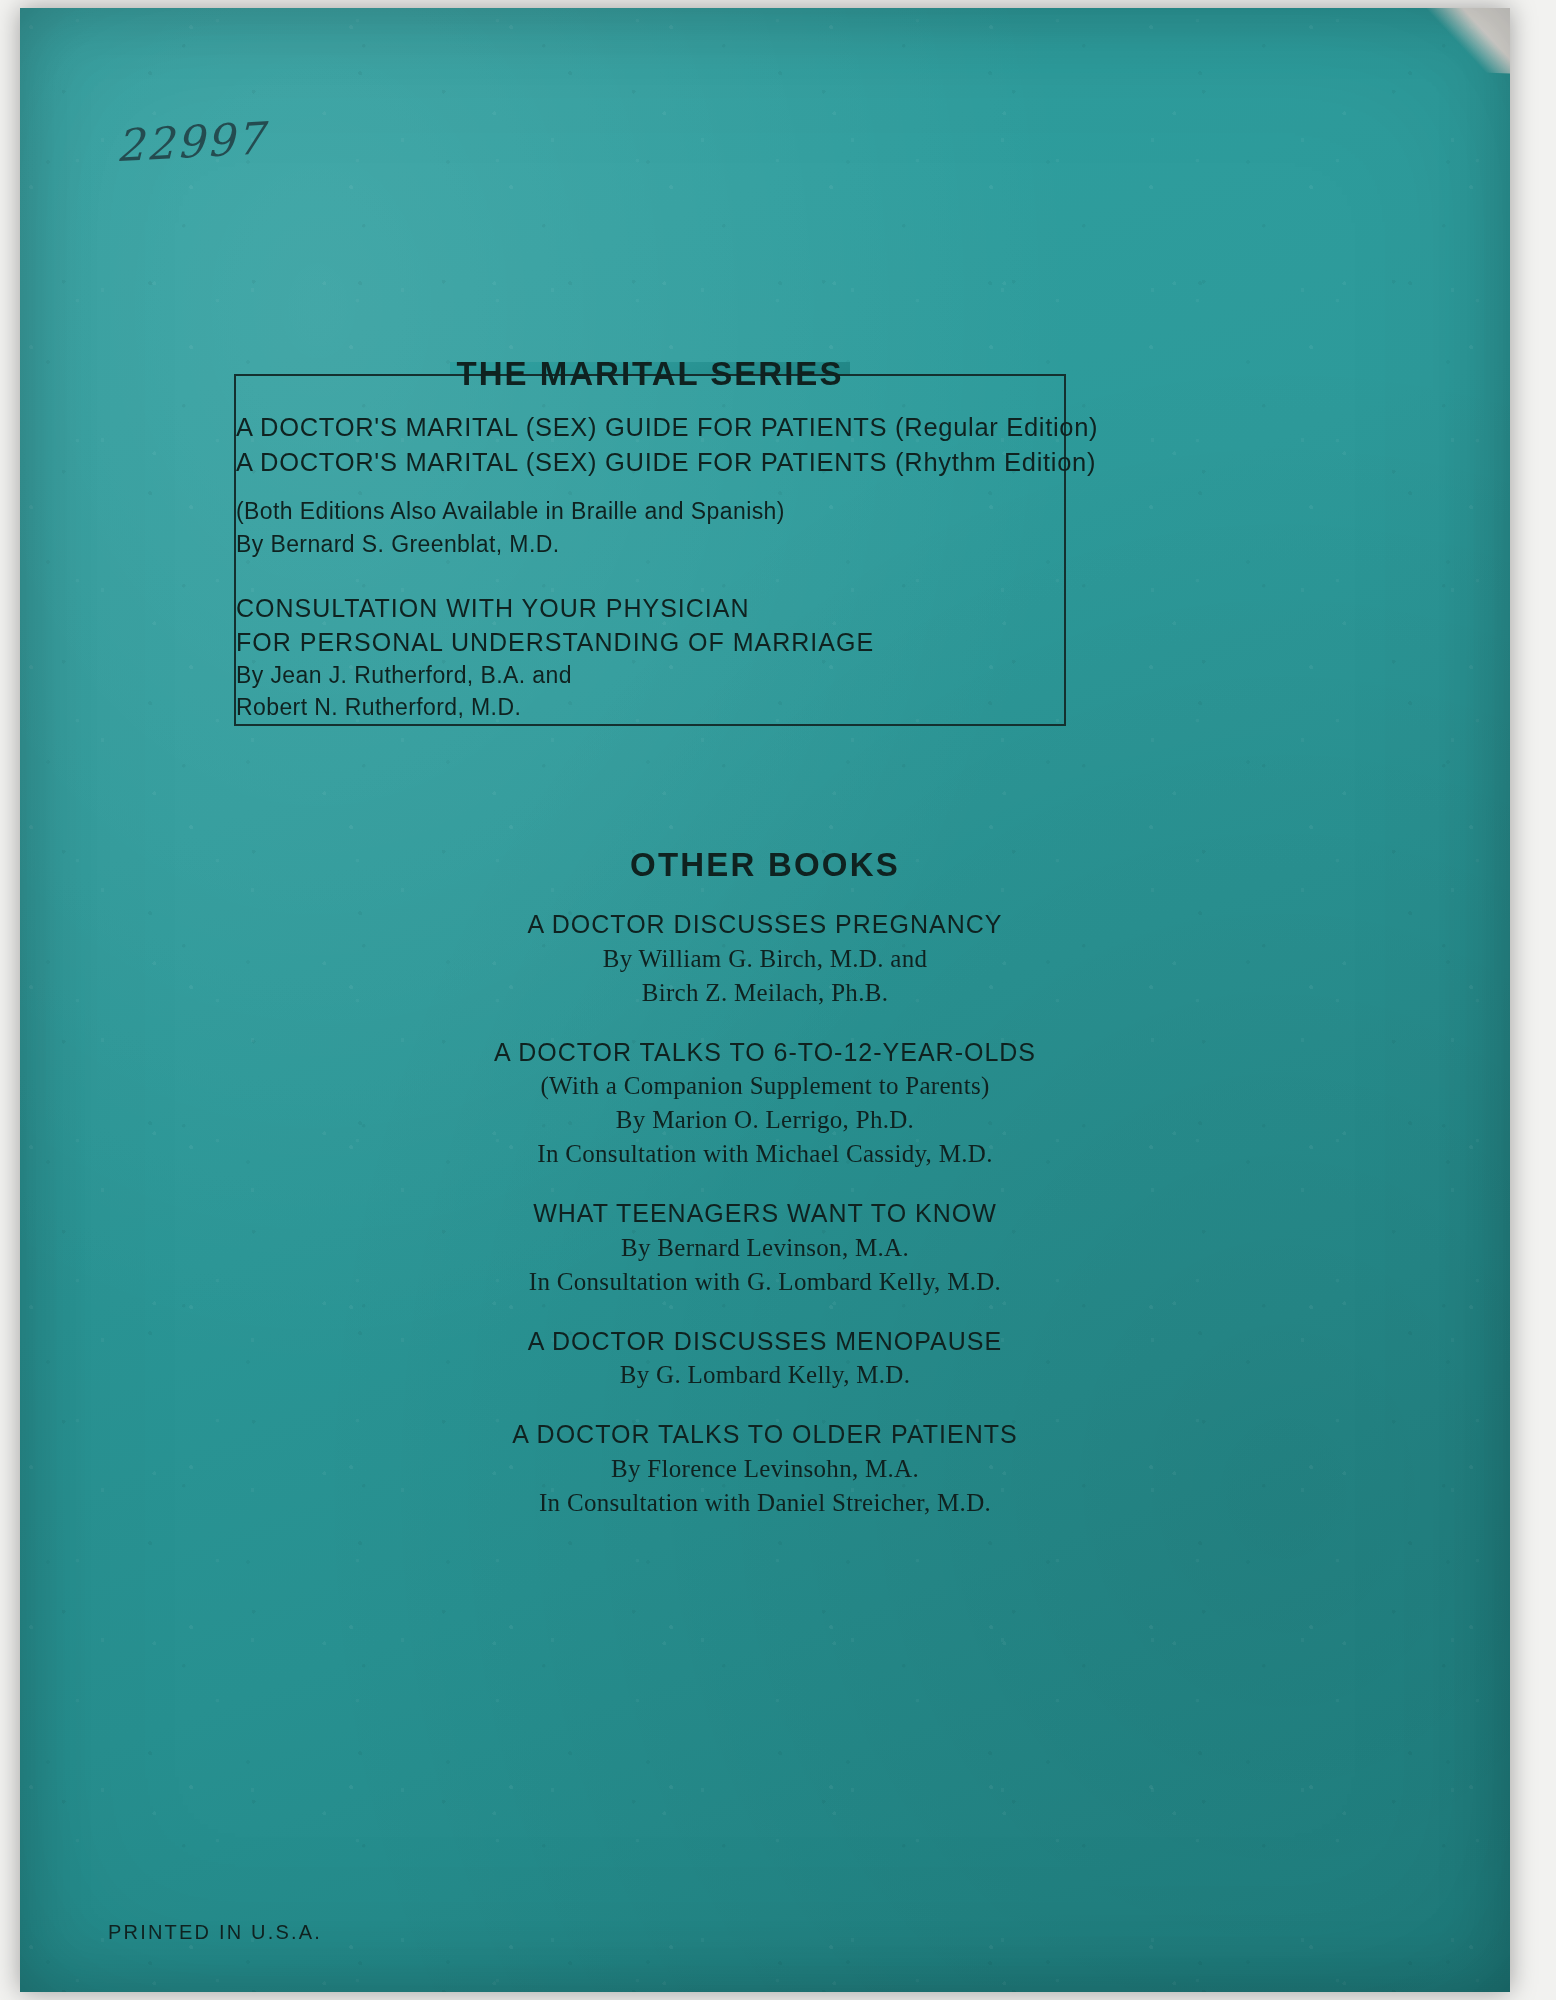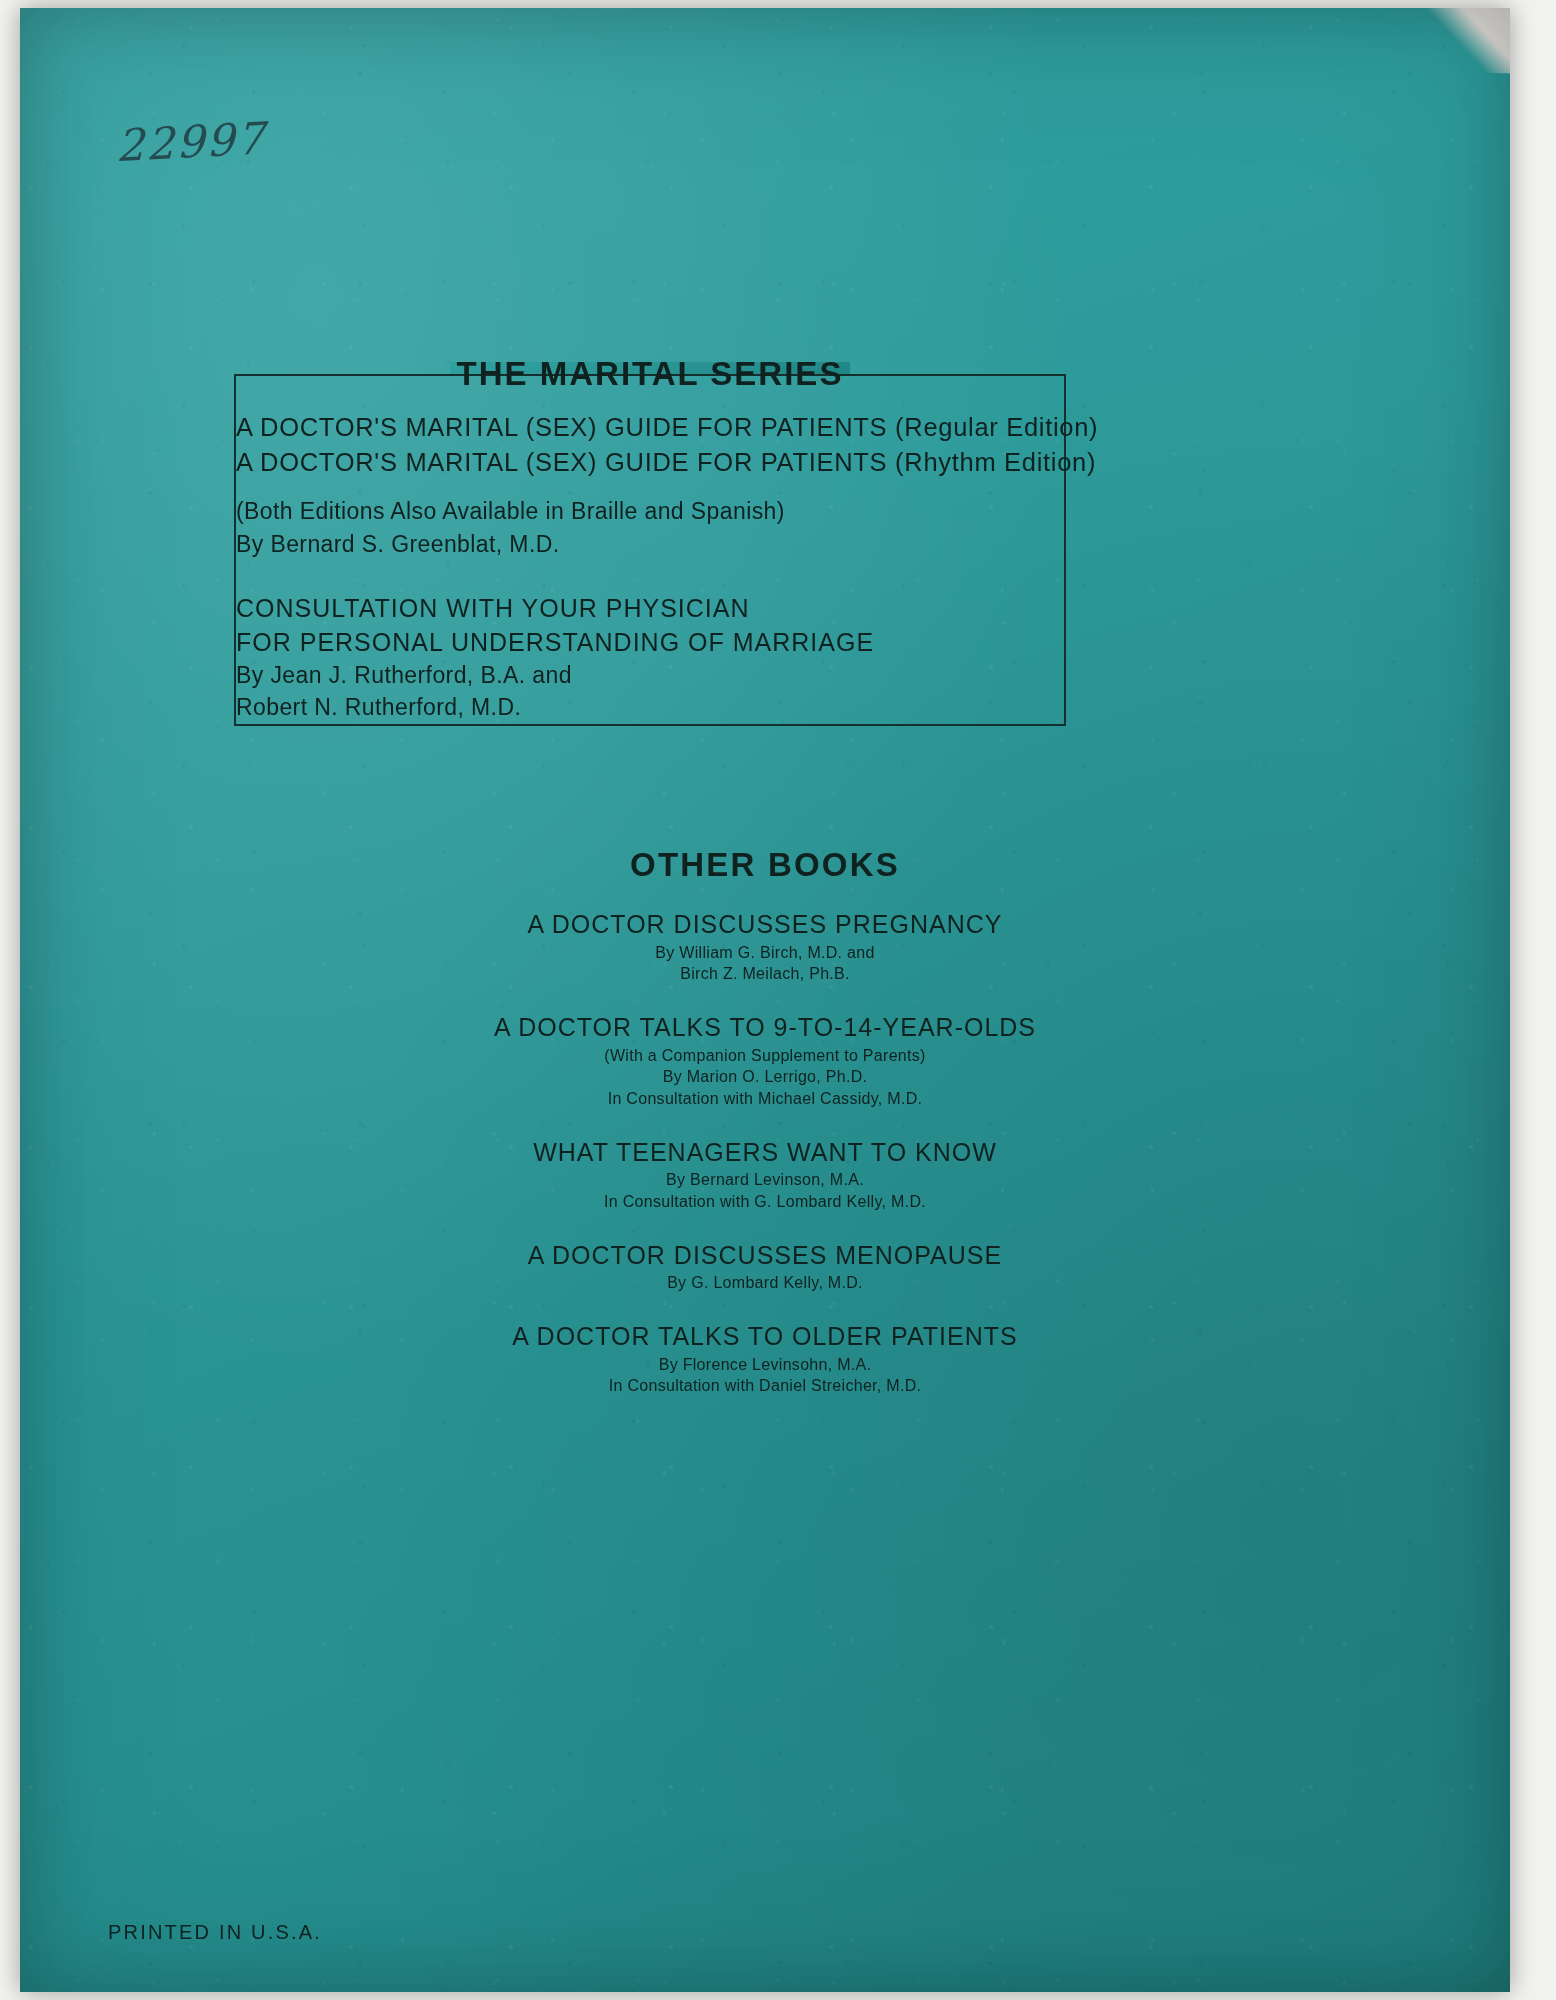--- a/index.html
+++ b/index.html
@@ -184,24 +184,25 @@
   .book {
     margin-bottom: 26px;
   }
   .book-title {
     font-size: 25px;
     letter-spacing: 1.0px;
     line-height: 1.34;
     color: #0f2220;
   }
   .book-sub {
-    font-size: 16px;
+    font-size: 25px;
     letter-spacing: 0.3px;
     line-height: 1.36;
     color: #0f2220;
+    font-family: Liberation Serif, serif;
   }
 
   #printed {
     position: absolute;
     left: 88px;
     bottom: 48px;
     font-size: 20px;
     letter-spacing: 2.2px;
     color: #0f2220;
   }
@@ -238,21 +239,21 @@
       <div id="other-books">
         <div id="other-books-title">OTHER BOOKS</div>
 
         <div class="book">
           <div class="book-title">A DOCTOR DISCUSSES PREGNANCY</div>
           <div class="book-sub">By William G. Birch, M.D. and</div>
           <div class="book-sub">Birch Z. Meilach, Ph.B.</div>
         </div>
 
         <div class="book">
-          <div class="book-title">A DOCTOR TALKS TO 9-TO-14-YEAR-OLDS</div>
+          <div class="book-title">A DOCTOR TALKS TO 6-TO-12-YEAR-OLDS</div>
           <div class="book-sub">(With a Companion Supplement to Parents)</div>
           <div class="book-sub">By Marion O. Lerrigo, Ph.D.</div>
           <div class="book-sub">In Consultation with Michael Cassidy, M.D.</div>
         </div>
 
         <div class="book">
           <div class="book-title">WHAT TEENAGERS WANT TO KNOW</div>
           <div class="book-sub">By Bernard Levinson, M.A.</div>
           <div class="book-sub">In Consultation with G. Lombard Kelly, M.D.</div>
         </div>

